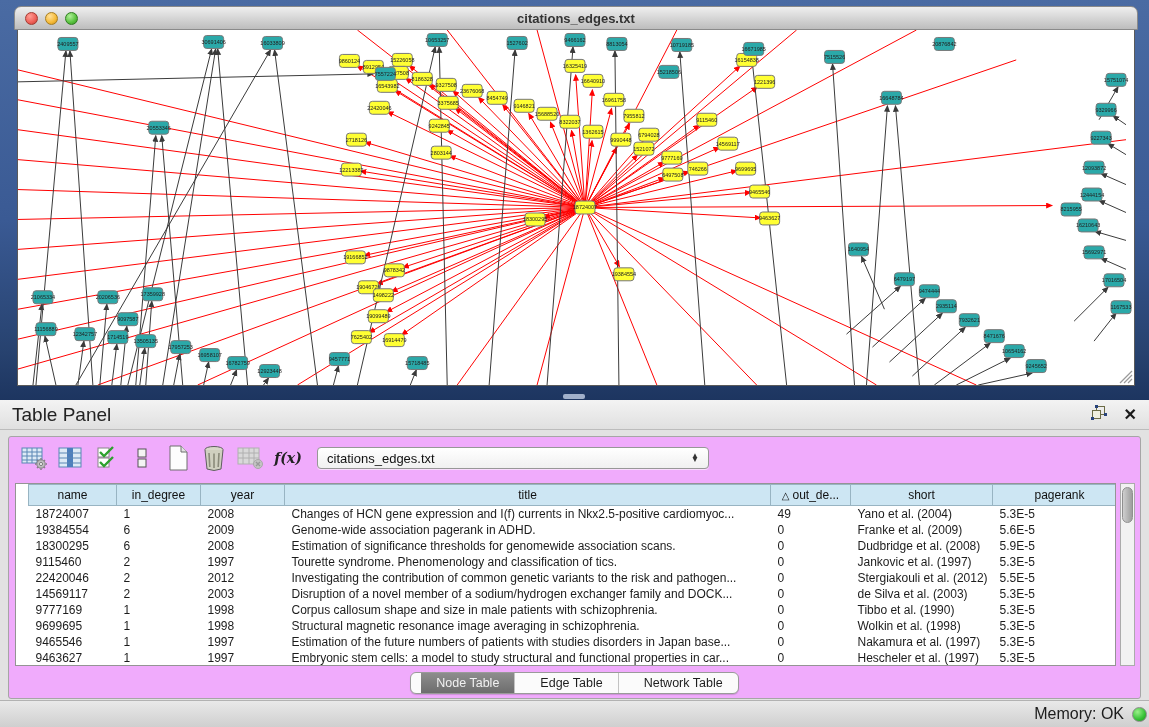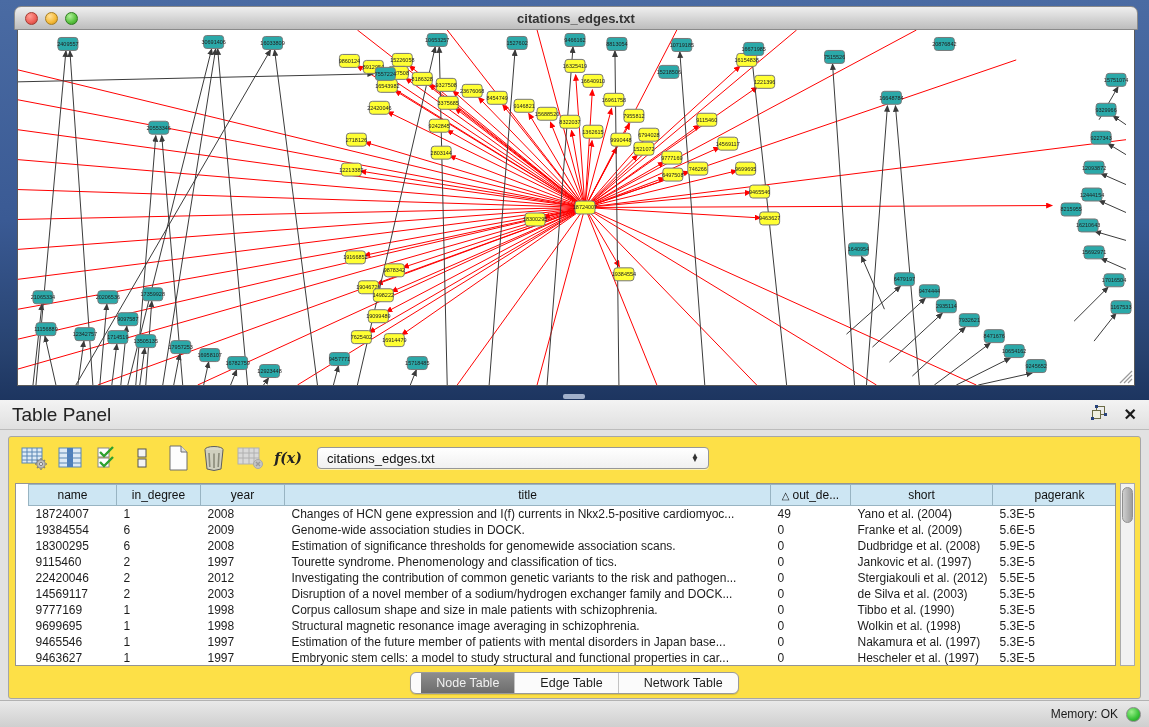--- a/index.html
+++ b/index.html
@@ -42,21 +42,21 @@
   #table-panel { position:absolute; left:0; top:400px; width:1149px; height:327px; background:#e2e2e2; }
   #tp-header {
     height:30px; display:flex; align-items:center; padding:0 12px;
     background:linear-gradient(#f3f3f3,#e0e0e0); border-bottom:1px solid #bcbcbc;
   }
   #tp-title { flex:1; font-size:19px; color:#222; }
   #tp-float { margin-right:16px; cursor:default; }
   #tp-close { font-size:16px; font-weight:bold; color:#1a1a1a; cursor:default; line-height:1; }
   #tp-body {
     position:absolute; left:8px; right:8px; top:36px; bottom:28px;
-    background:#fde047; border:1px solid #a6a6a6; border-radius:3px;
+    background:#f0abfc; border:1px solid #a6a6a6; border-radius:3px;
   }
   #tp-toolbar { height:42px; display:flex; align-items:center; padding:0 10px; }
   .tbtn { width:30px; height:28px; display:flex; align-items:center; justify-content:center; margin-right:6px; }
   #fx-btn {
     font-family:"DejaVu Serif", serif; font-style:italic; font-weight:bold;
     font-size:14px; color:#222; margin:0 4px 0 2px;
   }
   #table-select {
     width:392px; height:22px; margin-left:10px;
     border:1px solid #979797; border-radius:4px;
@@ -97,22 +97,22 @@
   .tab {
     padding:0 15px; display:flex; align-items:center; font-size:12.5px; color:#1d1d1d;
     border-right:1px solid #c3c3c3;
     margin-left:10px;
   }
   .tab:last-child { border-right:none; }
   .tab.active { background:linear-gradient(#8d8d8d,#6d6d6d); color:#f1f1f1; }
   #status-bar {
     position:absolute; left:0; right:0; bottom:0; height:27px;
     background:linear-gradient(#e9e9e9,#cfcfcf); border-top:1px solid #b2b2b2;
-    display:flex; align-items:center; justify-content:flex-end; padding-right:8px; gap:8px;
-    font-size:12px; color:#1c1c1c;
+    display:flex; align-items:center; justify-content:flex-end; padding-right:2px; gap:8px;
+    font-size:16px; color:#1c1c1c;
   }
   #mem-dot {
     width:15px; height:15px; border-radius:50%;
     background:radial-gradient(circle at 35% 30%, #9af08a, #35c135 60%, #1f8f1f);
     border:1px solid #8a8a8a;
   }
 </style>
 </head>
 <body>
 
@@ -757,21 +757,21 @@
               <td>2008</td>
               <td>Changes of HCN gene expression and I(f) currents in Nkx2.5-positive cardiomyoc...</td>
               <td>49</td>
               <td>Yano et al. (2004)</td>
               <td>5.3E-5</td>
             </tr>
             <tr>
               <td>19384554</td>
               <td>6</td>
               <td>2009</td>
-              <td>Genome-wide association studies in DOCK.</td>
+              <td>Genome-wide association pagerank in ADHD.</td>
               <td>0</td>
               <td>Franke et al. (2009)</td>
               <td>5.6E-5</td>
             </tr>
             <tr>
               <td>18300295</td>
               <td>6</td>
               <td>2008</td>
               <td>Estimation of significance thresholds for genomewide association scans.</td>
               <td>0</td>
@@ -820,21 +820,21 @@
               <td>1998</td>
               <td>Structural magnetic resonance image averaging in schizophrenia.</td>
               <td>0</td>
               <td>Wolkin et al. (1998)</td>
               <td>5.3E-5</td>
             </tr>
             <tr>
               <td>9465546</td>
               <td>1</td>
               <td>1997</td>
-              <td>Estimation of the future member of patients with mental disorders in Japan base...</td>
+              <td>Estimation of the future numbers of patients with studies disorders in Japan base...</td>
               <td>0</td>
               <td>Nakamura et al. (1997)</td>
               <td>5.3E-5</td>
             </tr>
             <tr>
               <td>9463627</td>
               <td>1</td>
               <td>1997</td>
               <td>Embryonic stem cells: a model to study structural and functional properties in car...</td>
               <td>0</td>

